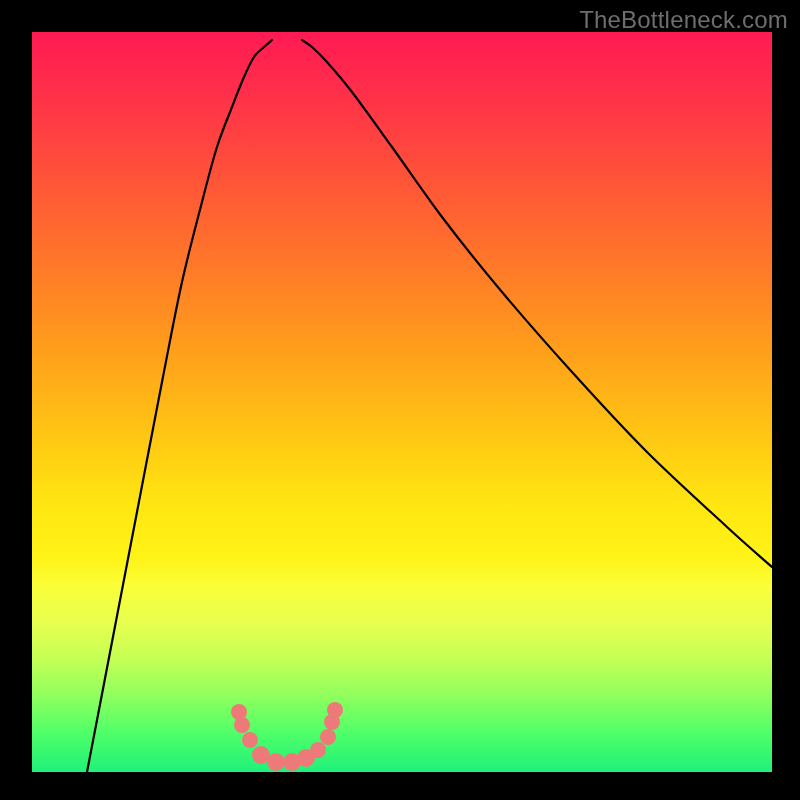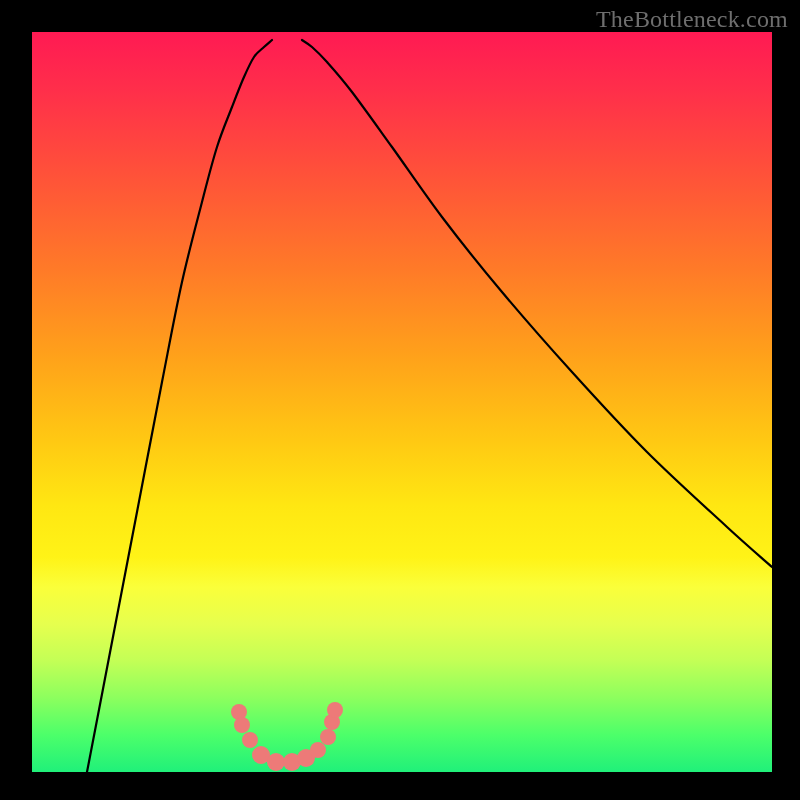--- a/index.html
+++ b/index.html
@@ -9,21 +9,20 @@
     height: 800px;
     overflow: hidden;
     font-family: Arial, Helvetica, sans-serif;
     background: #000;
   }
   .frame {
     position: relative;
     width: 800px;
     height: 800px;
     background: #000;
-    font-family: Liberation Serif, serif;
   }
   .watermark {
     position: absolute;
     top: 6px;
     right: 12px;
     color: #6e6e6e;
     font-size: 24px;
     font-weight: 500;
     letter-spacing: 0.2px;
     z-index: 10;

